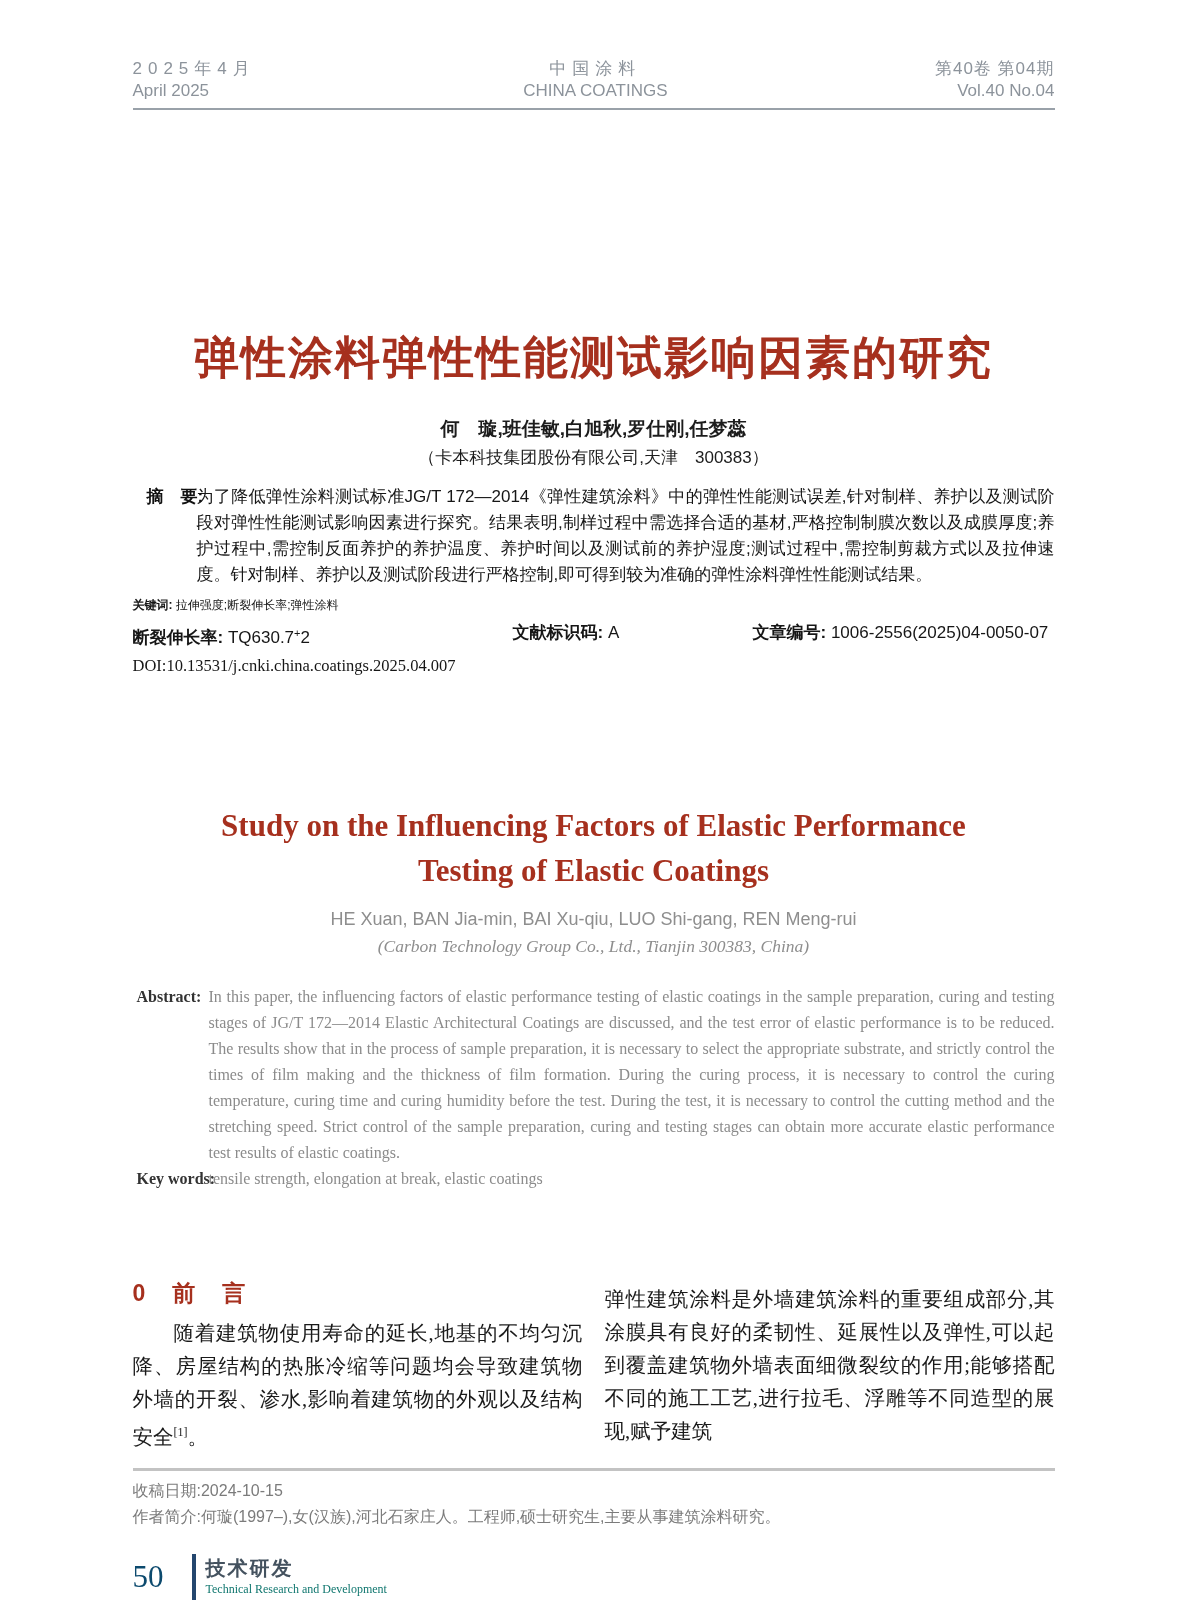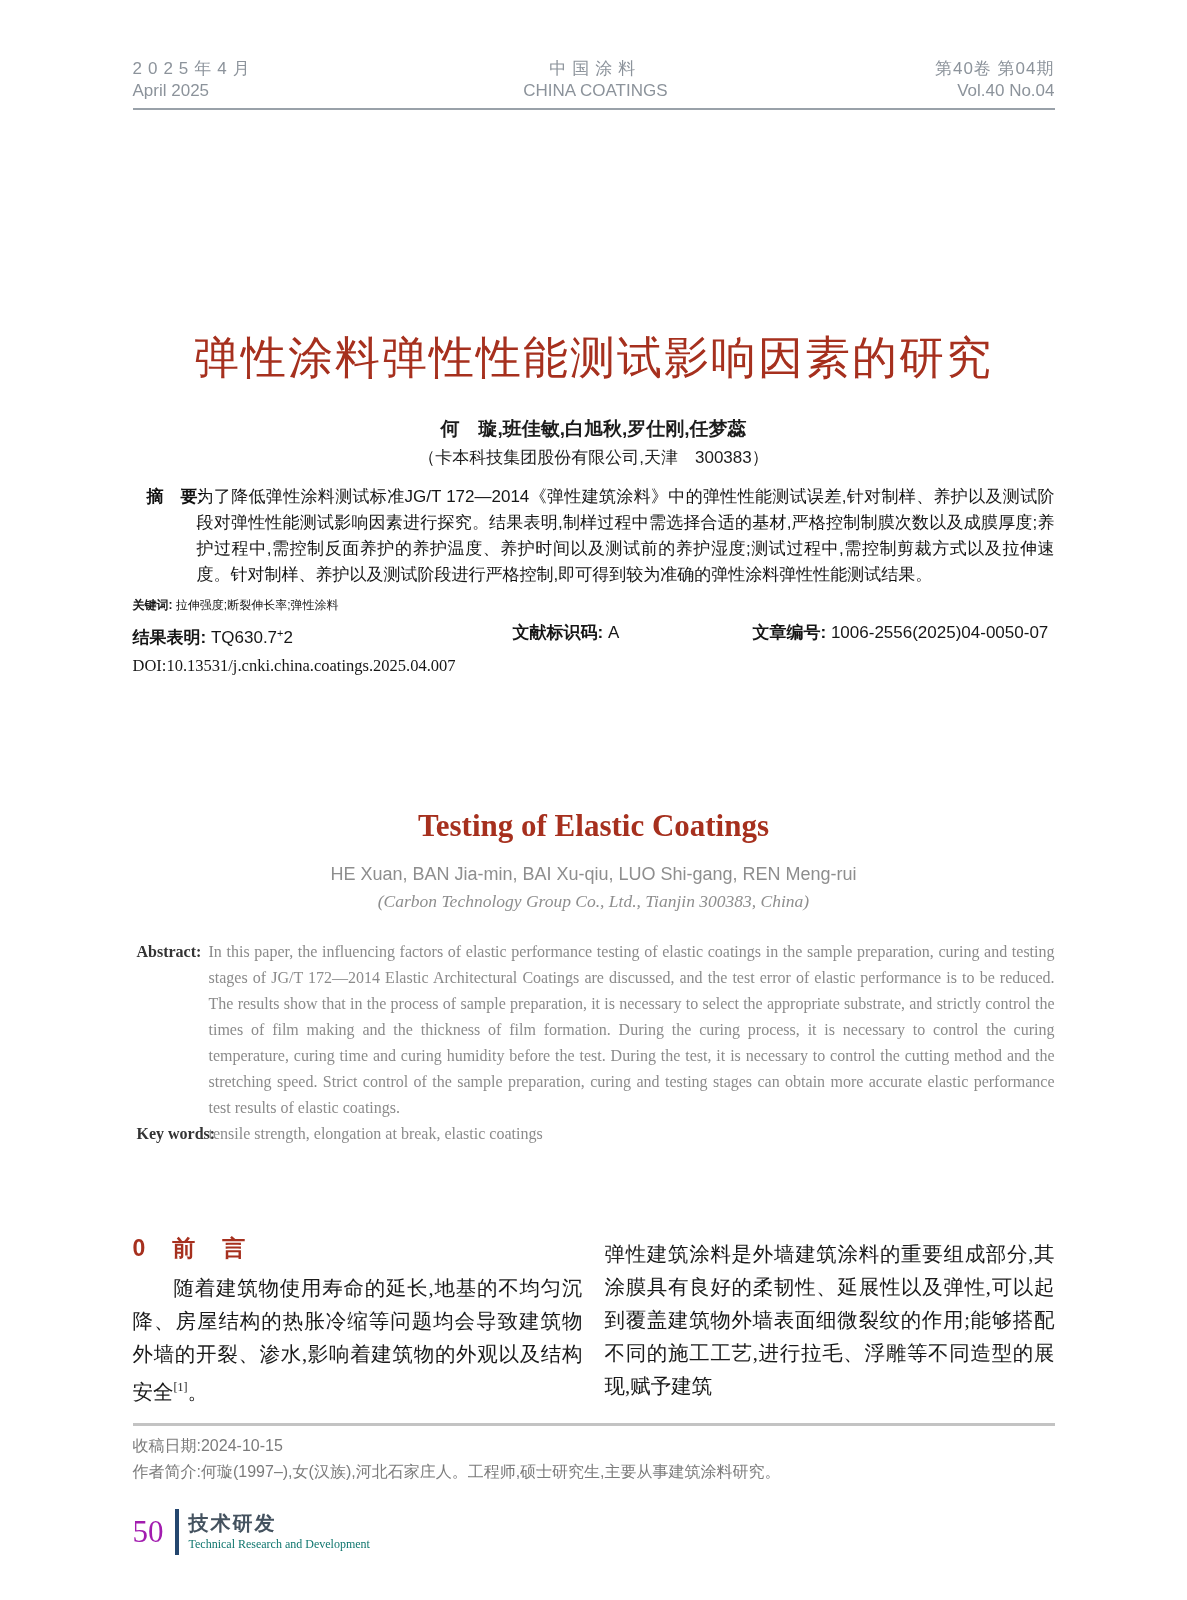--- a/index.html
+++ b/index.html
@@ -31,21 +31,21 @@
   .jh-cell-right { text-align: right; }
   .jh-cn { letter-spacing: 6px; }
   .jh-cn-issue { letter-spacing: 1px; }
 
   
   .cn-title {
     margin-top: 220px;
     text-align: center;
     font-size: 45px;
     line-height: 56px;
-    font-weight: normal;
+    font-weight: bold;
     color: #a6301e;
     letter-spacing: 2px;
   }
   .cn-authors {
     margin-top: 30px;
     text-align: center;
     font-size: 19px;
     line-height: 26px;
     color: #1c1c1c;
     font-weight: 600;
@@ -175,22 +175,22 @@
 
   
   .page-footer {
     display: flex;
     align-items: center;
     margin-top: 24px;
   }
   .page-num {
     font-family: "Liberation Serif", "DejaVu Serif", serif;
     font-size: 31px;
-    color: #a21caf;
-    margin-right: 11px;
+    color: #0c4a6e;
+    margin-right: 28px;
   }
   .footer-bar {
     width: 4px; height: 46px;
     background: #24466e;
     margin-right: 10px;
   }
   .footer-col-cn {
     font-size: 20px; line-height: 24px;
     font-weight: bold; color: #44525f;
     letter-spacing: 2px;
@@ -232,36 +232,37 @@
       <span>为了降低弹性涂料测试标准JG/T 172—2014《弹性建筑涂料》中的弹性性能测试误差,针对制样、养护以及测试阶段对弹性性能测试影响因素进行探究。结果表明,制样过程中需选择合适的基材,严格控制制膜次数以及成膜厚度;养护过程中,需控制反面养护的养护温度、养护时间以及测试前的养护湿度;测试过程中,需控制剪裁方式以及拉伸速度。针对制样、养护以及测试阶段进行严格控制,即可得到较为准确的弹性涂料弹性性能测试结果。</span>
     </div>
 
     <div class="keywords-cn">
       <span class="kw-label">关键词:</span>
       <span>拉伸强度;断裂伸长率;弹性涂料</span>
     </div>
 
     <div class="clc-row">
       <div class="clc-item-1">
-        <span class="clc-label">结果表明:</span>
+        <span class="clc-label">断裂伸长率:</span>
         <span>TQ630.7</span><span class="sup">+</span><span>2</span>
       </div>
       <div class="clc-item-2">
         <span class="clc-label">文献标识码:</span>
         <span>A</span>
       </div>
       <div class="clc-item-3">
         <span class="clc-label">文章编号:</span>
         <span>1006-2556(2025)04-0050-07</span>
       </div>
     </div>
 
     <div class="doi-line">DOI:10.13531/j.cnki.china.coatings.2025.04.007</div>
 
     <h2 class="en-title">
+      <div>Study on the Influencing Factors of Elastic Performance</div>
       <div>Testing of Elastic Coatings</div>
     </h2>
     <div class="en-authors">HE Xuan, BAN Jia-min, BAI Xu-qiu, LUO Shi-gang, REN Meng-rui</div>
     <div class="en-affil">(Carbon Technology Group Co., Ltd., Tianjin 300383, China)</div>
 
     <div class="abstract-en hang">
       <span class="hang-label-en">Abstract:</span>
       <span>In this paper, the influencing factors of elastic performance testing of elastic coatings in the sample preparation, curing and testing stages of JG/T 172—2014 Elastic Architectural Coatings are discussed, and the test error of elastic performance is to be reduced. The results show that in the process of sample preparation, it is necessary to select the appropriate substrate, and strictly control the times of film making and the thickness of film formation. During the curing process, it is necessary to control the curing temperature, curing time and curing humidity before the test. During the test, it is necessary to control the cutting method and the stretching speed. Strict control of the sample preparation, curing and testing stages can obtain more accurate elastic performance test results of elastic coatings.</span>
     </div>
 

